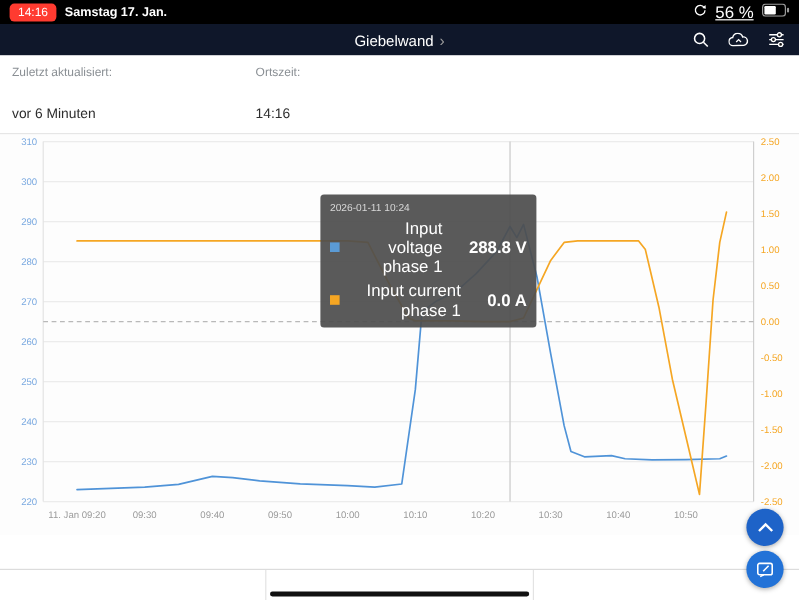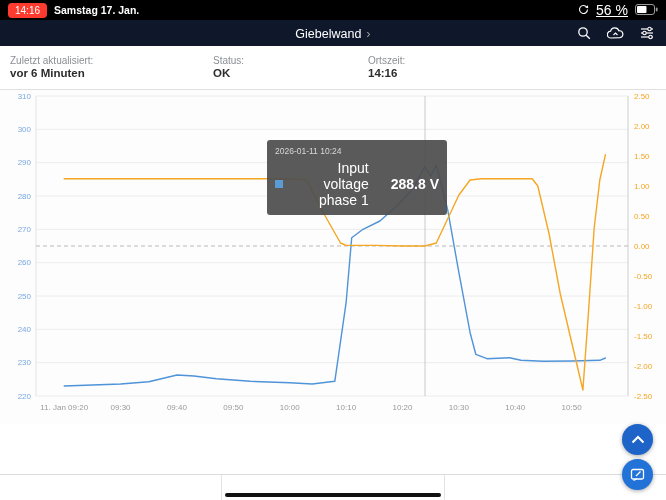--- a/index.html
+++ b/index.html
@@ -36,21 +36,21 @@
   .app-action { display:flex; align-items:center; cursor:pointer; z-index:2; }
   
   .info-row {
     display:flex; padding:9px 10px 10px; border-bottom:1px solid #e0e0e0;
     background:#fff;
   }
   .info-col-0 { width:203px; }
   .info-col-1 { width:155px; }
   .info-col-2 { flex:1; }
   .info-label { font-size:10px; color:#8a8f94; }
-  .info-value { font-size:11.5px; font-weight:bold; color:#2d2d2d; margin-top:1px; }
+  .info-value { font-size:11.5px; font-weight:normal; color:#2d2d2d; margin-top:23px; }
   
   .nav-row {
     display:flex; align-items:center; gap:6px;
     padding:9px 10px; border-bottom:1px solid #e0e0e0; background:#fff;
   }
   .nav-btn {
     width:34px; height:30px; border:1px solid #c9c9c9; border-radius:4px;
     background:#fff; display:flex; align-items:center; justify-content:center;
     cursor:pointer;
   }
@@ -150,24 +150,20 @@
           <circle cx="4.5" cy="7" r="1.7" fill="#19191b" stroke="#fff" stroke-width="1.1"></circle>
           <circle cx="10.5" cy="11" r="1.7" fill="#19191b" stroke="#fff" stroke-width="1.1"></circle>
         </svg>
     </span>
   </div>
 
   <div class="info-row">
     <div class="info-col-0">
       <div class="info-label">Zuletzt aktualisiert:</div>
       <div class="info-value">vor 6 Minuten</div>
-    </div>
-    <div class="info-col-1">
-      <div class="info-label">Status:</div>
-      <div class="info-value">OK</div>
     </div>
     <div class="info-col-2">
       <div class="info-label">Ortszeit:</div>
       <div class="info-value">14:16</div>
     </div>
   </div>
 
 
   <div class="chart-wrap">
     <svg id="chart" width="666" height="334" viewBox="0 0 666 334">
@@ -219,20 +215,25 @@
         <polyline points="64.2,296.0 92.4,295.0 120.6,294.0 148.8,291.7 177.0,285.0 193.9,286.0 216.4,288.7 250.2,291.3 289.7,292.7 312.3,294.0 334.8,291.3 346.1,212.7 351.7,147.7 363.0,139.3 379.9,131.0 396.8,116.0 413.8,97.7 425.0,76.7 430.7,86.0 436.3,75.0 447.6,119.3 458.9,182.7 470.1,242.7 475.8,264.3 487.0,268.7 509.6,267.7 520.9,270.3 543.4,271.3 571.6,271.0 599.8,270.3 605.4,268.0" fill="none" stroke="#4f93d8" stroke-width="1.4" stroke-linejoin="round" stroke-linecap="round"></polyline>
         <polyline points="64.2,88.8 120.6,88.8 177.0,88.8 233.3,88.8 289.7,88.8 306.6,90.0 323.5,123.0 340.5,153.0 346.1,155.4 374.3,155.4 402.5,156.0 425.0,156.0 436.3,153.0 447.6,129.0 458.9,105.0 470.1,90.0 481.4,88.8 515.2,88.8 532.2,88.8 537.8,96.0 549.1,144.0 560.3,204.0 571.6,252.0 582.9,300.0 588.5,222.0 594.2,138.0 599.8,90.0 605.4,64.8" fill="none" stroke="#f5a623" stroke-width="1.4" stroke-linejoin="round" stroke-linecap="round"></polyline>
       </svg>
     <div class="tooltip">
       <div class="tt-head">2026-01-11 10:24</div>
       <div class="tt-row">
         <span class="tt-swatch" style="background: rgb(91, 155, 213);"></span>
         <span class="tt-label">Input voltage phase 1</span>
         <span class="tt-value">288.8 V</span>
       </div>
+      <div class="tt-row">
+        <span class="tt-swatch" style="background: rgb(245, 166, 35);"></span>
+        <span class="tt-label">Input current phase 1</span>
+        <span class="tt-value">0.0 A</span>
+      </div>
     </div>
   </div>
 
   <div class="fab fab-up">
     <svg width="14" height="9" viewBox="0 0 14 9">
         <polyline points="1.5,7.5 7,2 12.5,7.5" fill="none" stroke="#fff" stroke-width="2"></polyline>
       </svg>
   </div>
   <div class="fab fab-chat">
     <svg width="15" height="15" viewBox="0 0 15 15">

